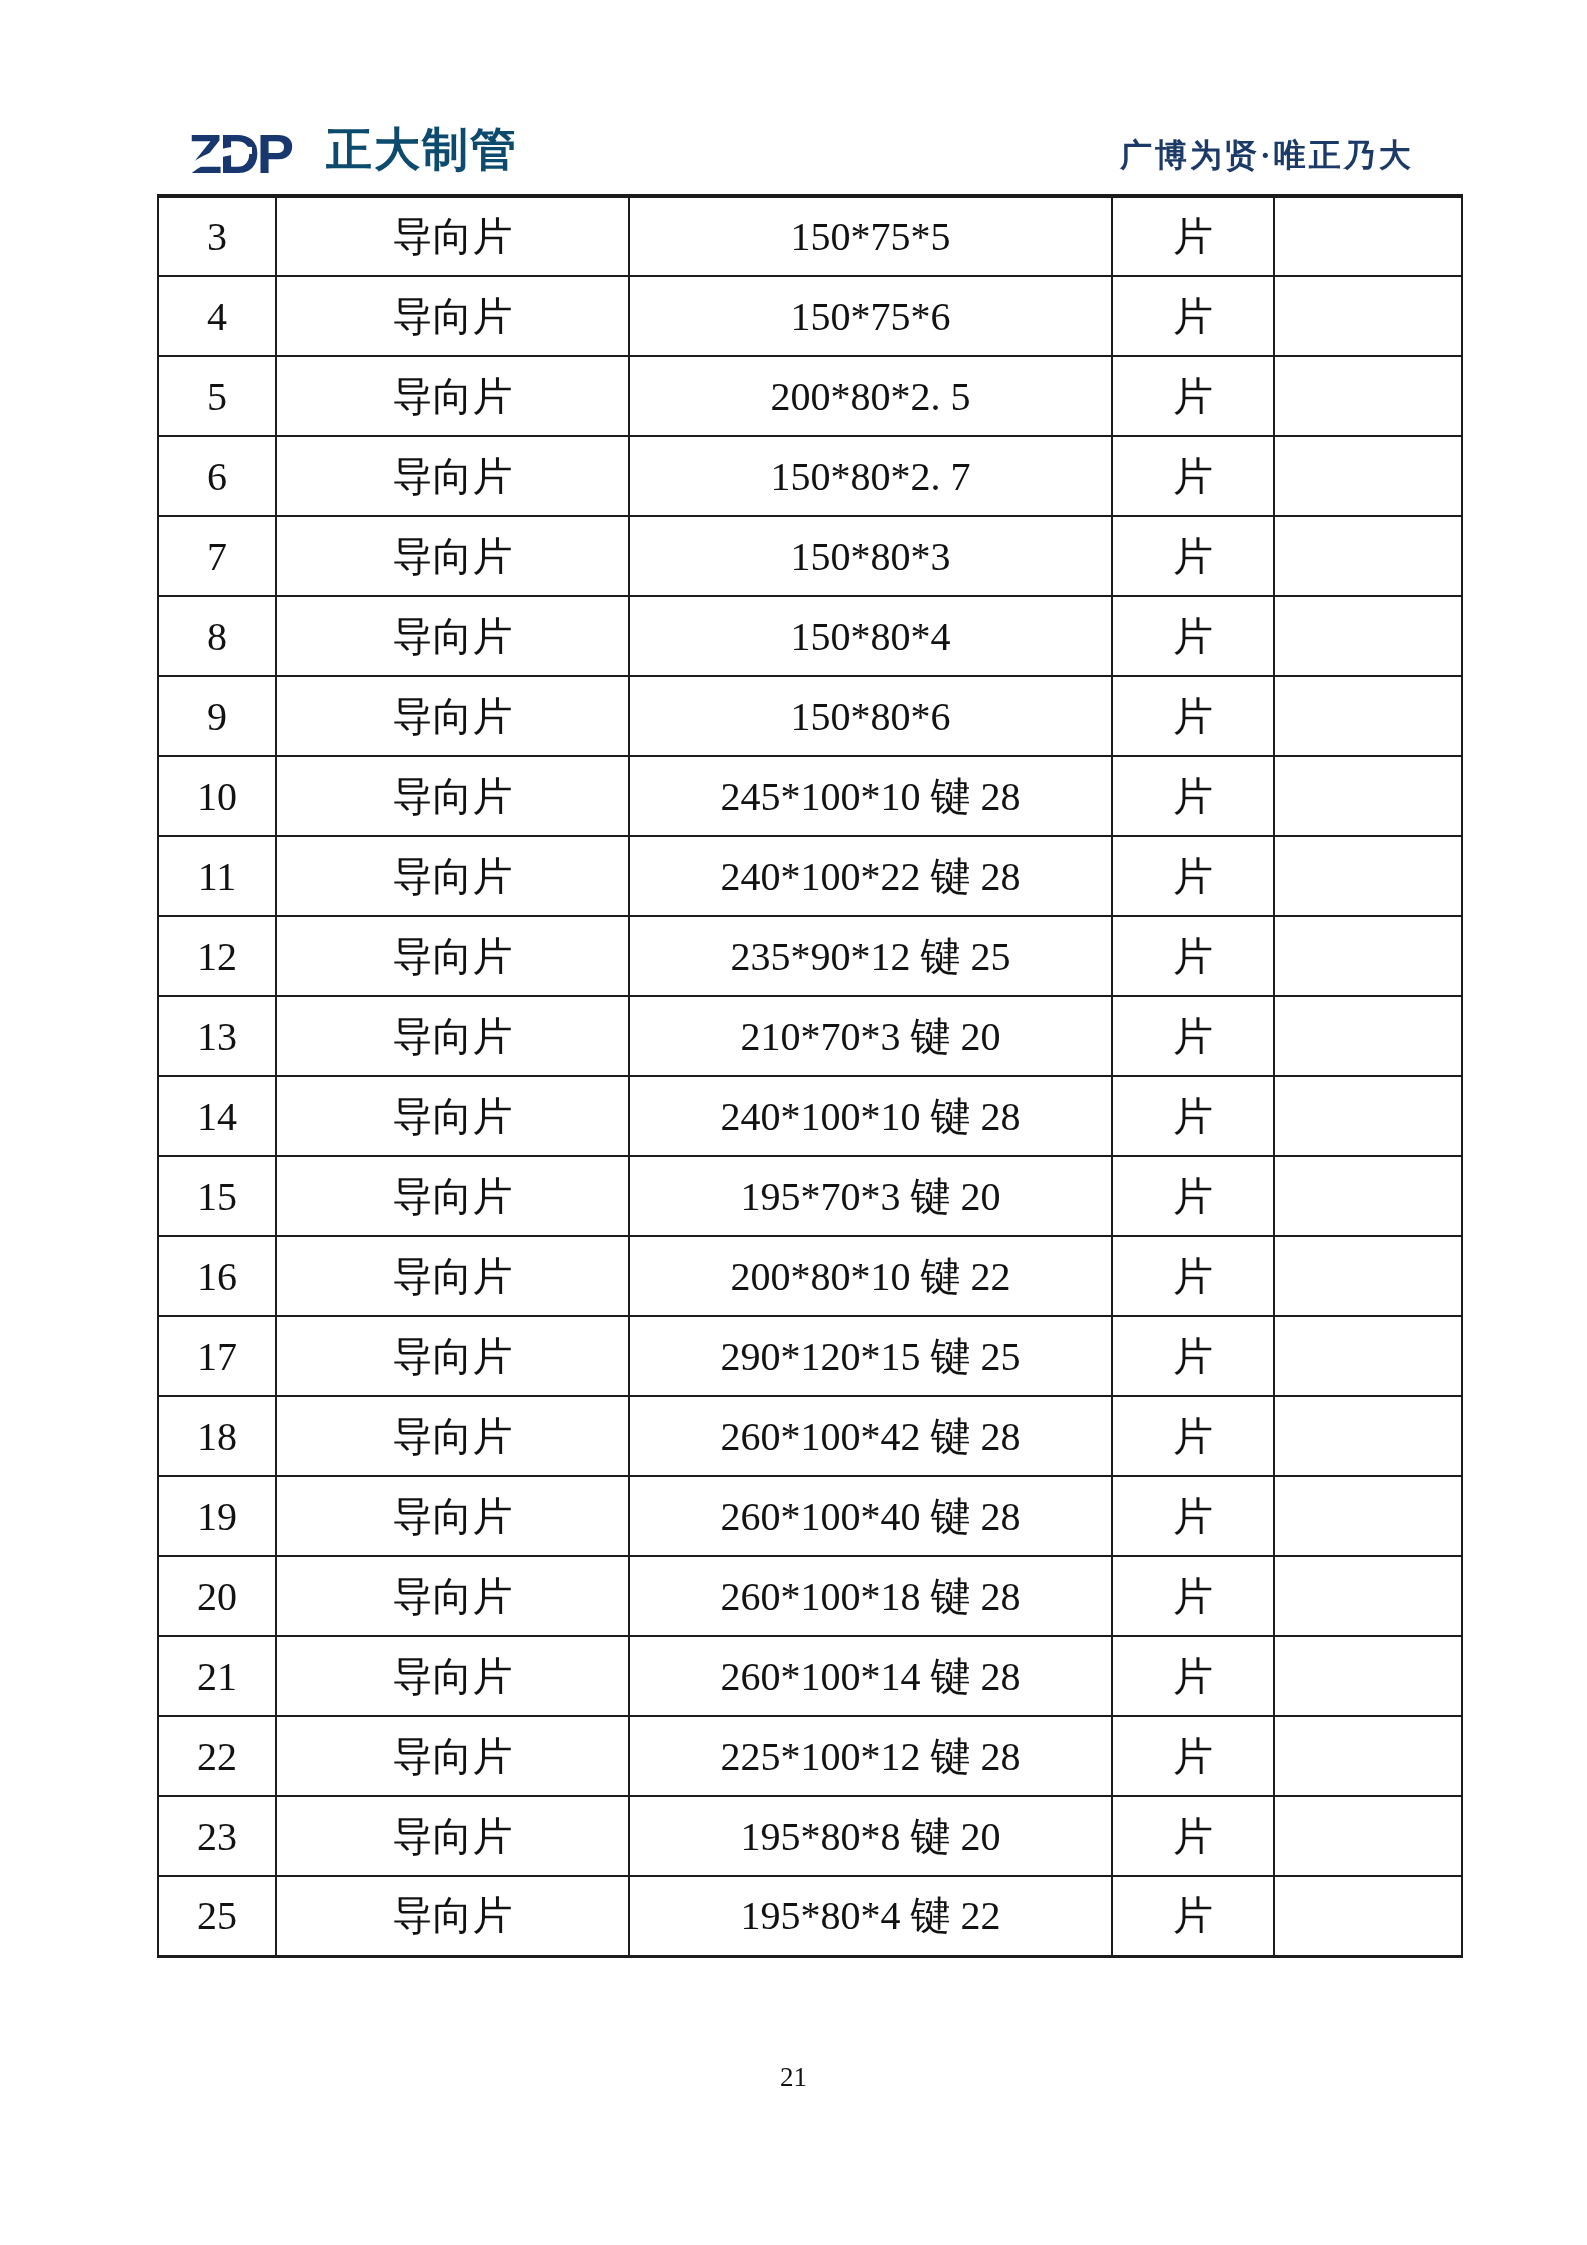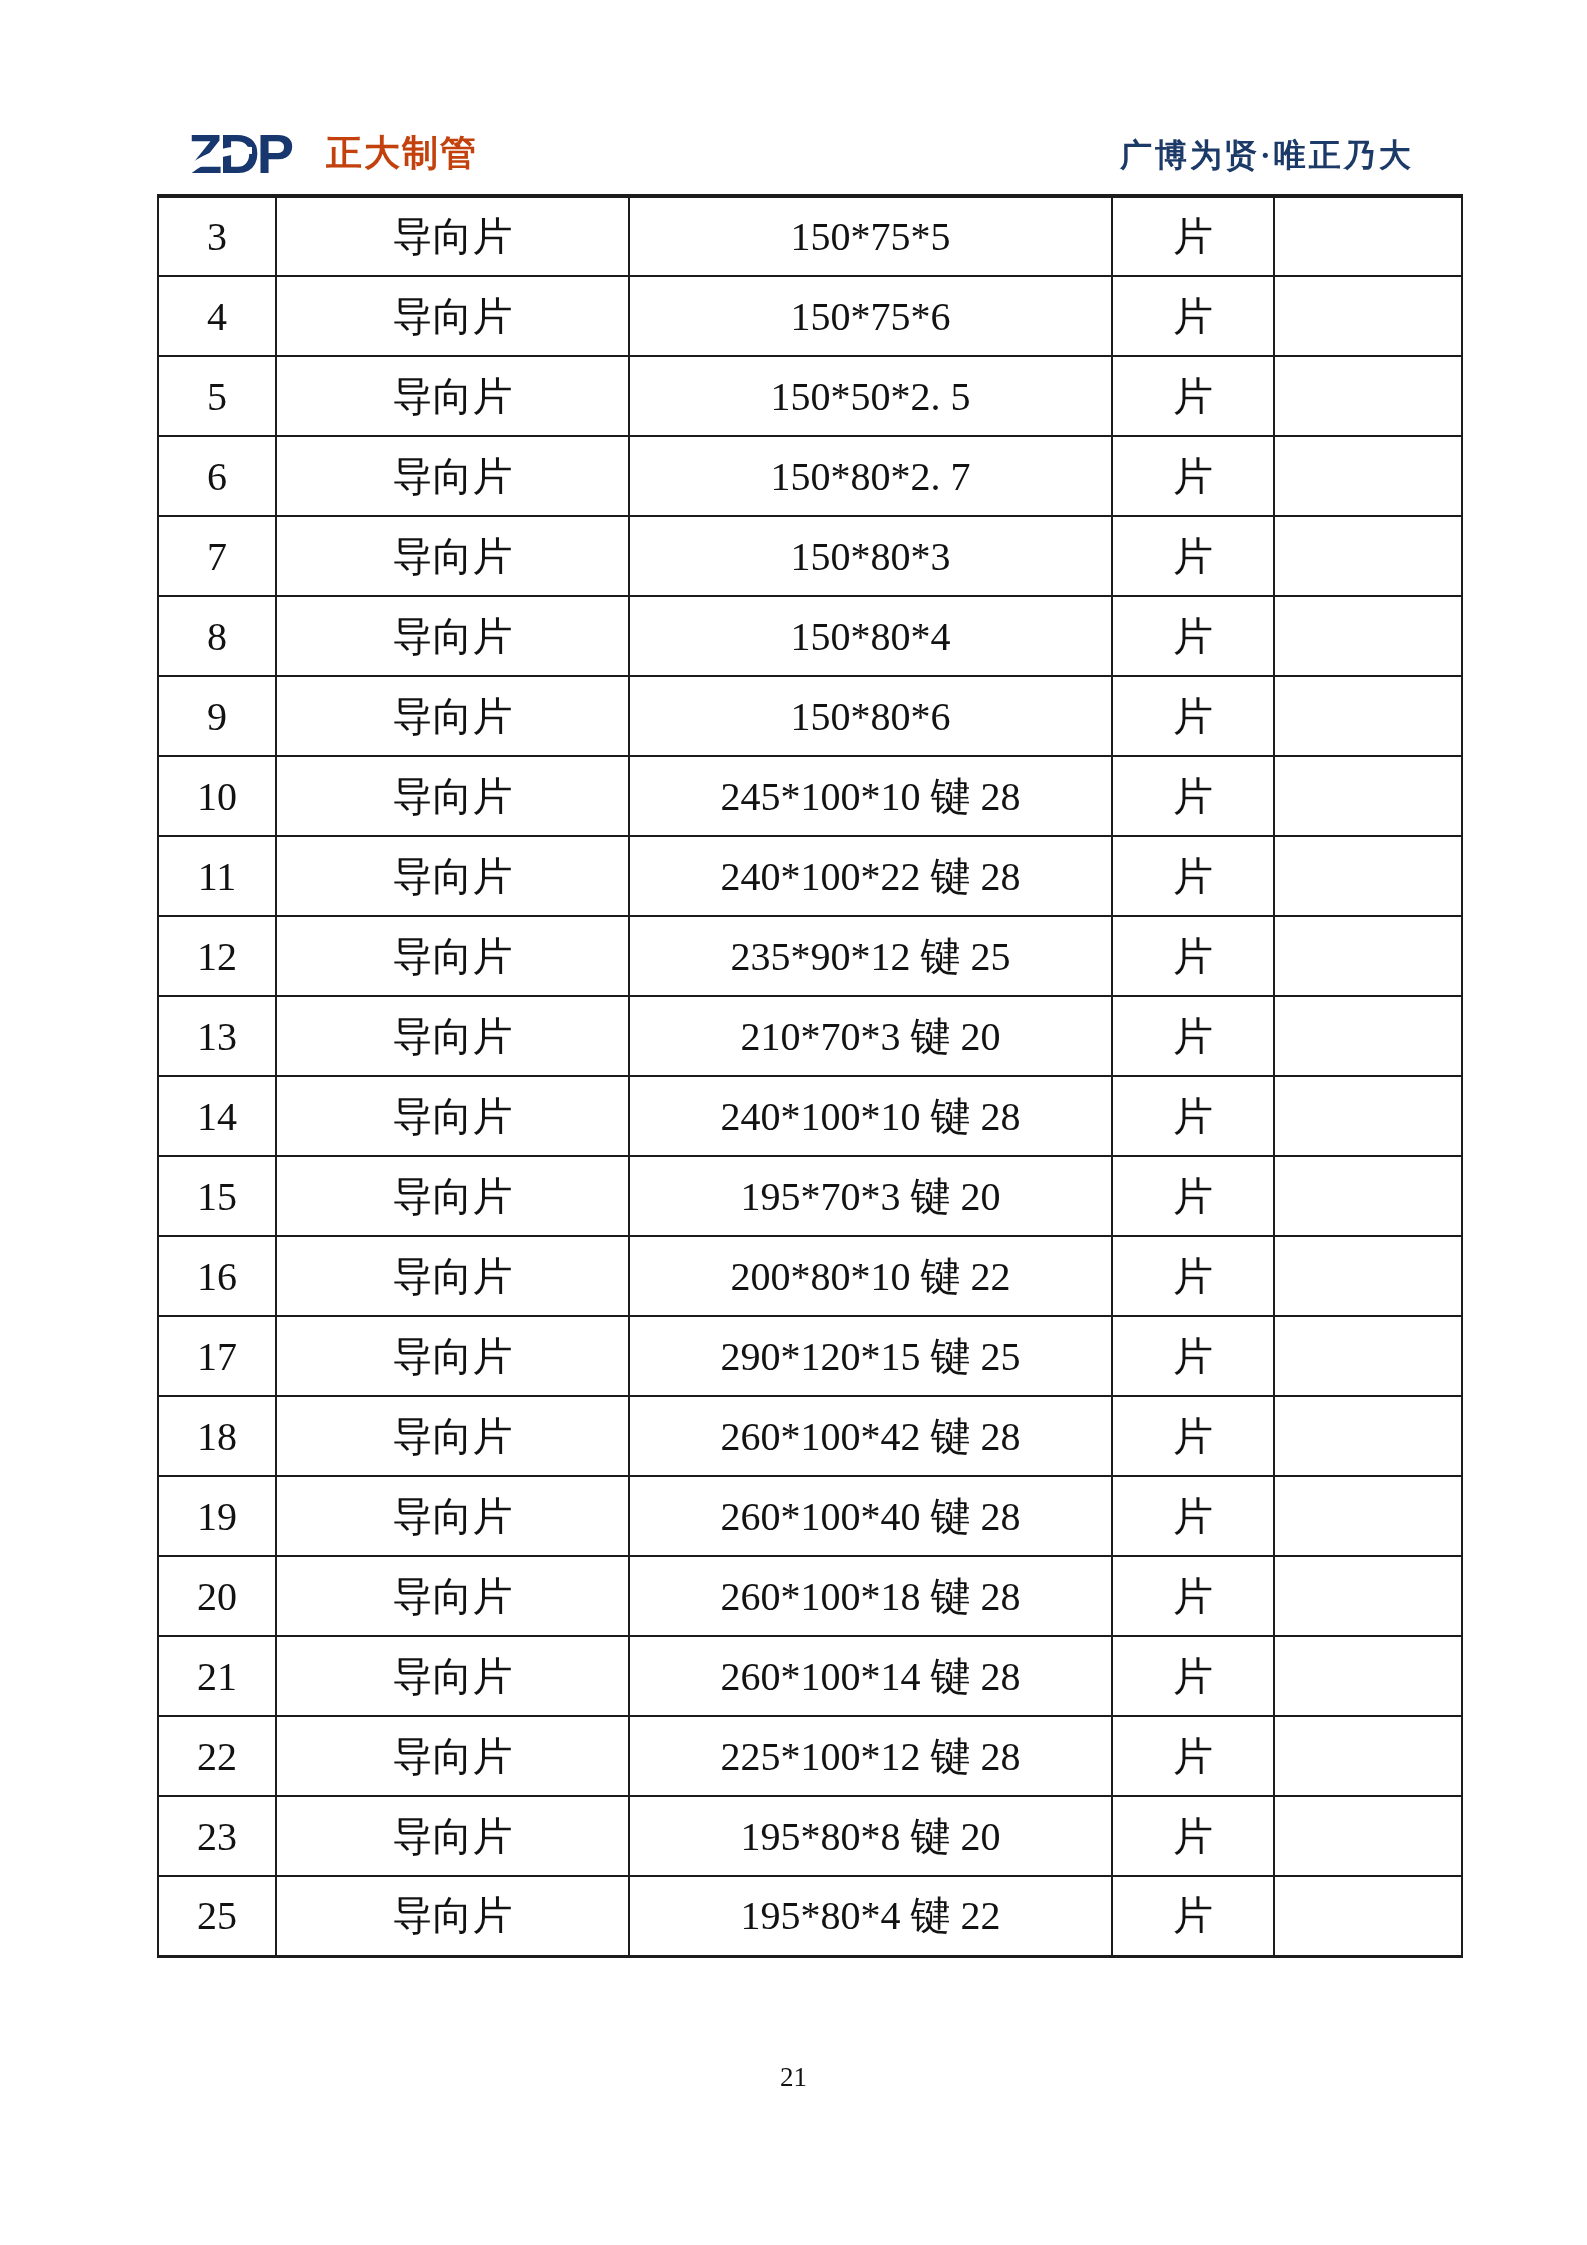--- a/index.html
+++ b/index.html
@@ -18,25 +18,25 @@
     position: absolute;
     left: 190px;
     top: 124px;
     height: 58px;
     display: flex;
     align-items: center;
     gap: 16px;
   }
   .zdp-mark { display: block; }
   .company-name {
-    font-family: Liberation Serif, serif;
+    font-family: Liberation Mono, monospace;
     font-weight: bold;
-    font-size: 36px;
+    font-size: 46px;
     line-height: 52px;
-    color: #c2410c;
+    color: #0c4a6e;
     letter-spacing: 2px;
     white-space: nowrap;
   }
   .slogan {
     position: absolute;
     left: 1120px;
     top: 132px;
     width: 352px;
     font-family: "Liberation Serif", serif;
     font-weight: bold;
@@ -122,21 +122,21 @@
         <td class="col-num">4</td>
         <td class="col-name">导向片</td>
         <td class="col-spec">150*75*6</td>
         <td class="col-unit">片</td>
         <td class="col-note"></td>
       </tr>
 
       <tr>
         <td class="col-num">5</td>
         <td class="col-name">导向片</td>
-        <td class="col-spec">150*50*2. 5</td>
+        <td class="col-spec">200*80*2. 5</td>
         <td class="col-unit">片</td>
         <td class="col-note"></td>
       </tr>
 
       <tr>
         <td class="col-num">6</td>
         <td class="col-name">导向片</td>
         <td class="col-spec">150*80*2. 7</td>
         <td class="col-unit">片</td>
         <td class="col-note"></td>

